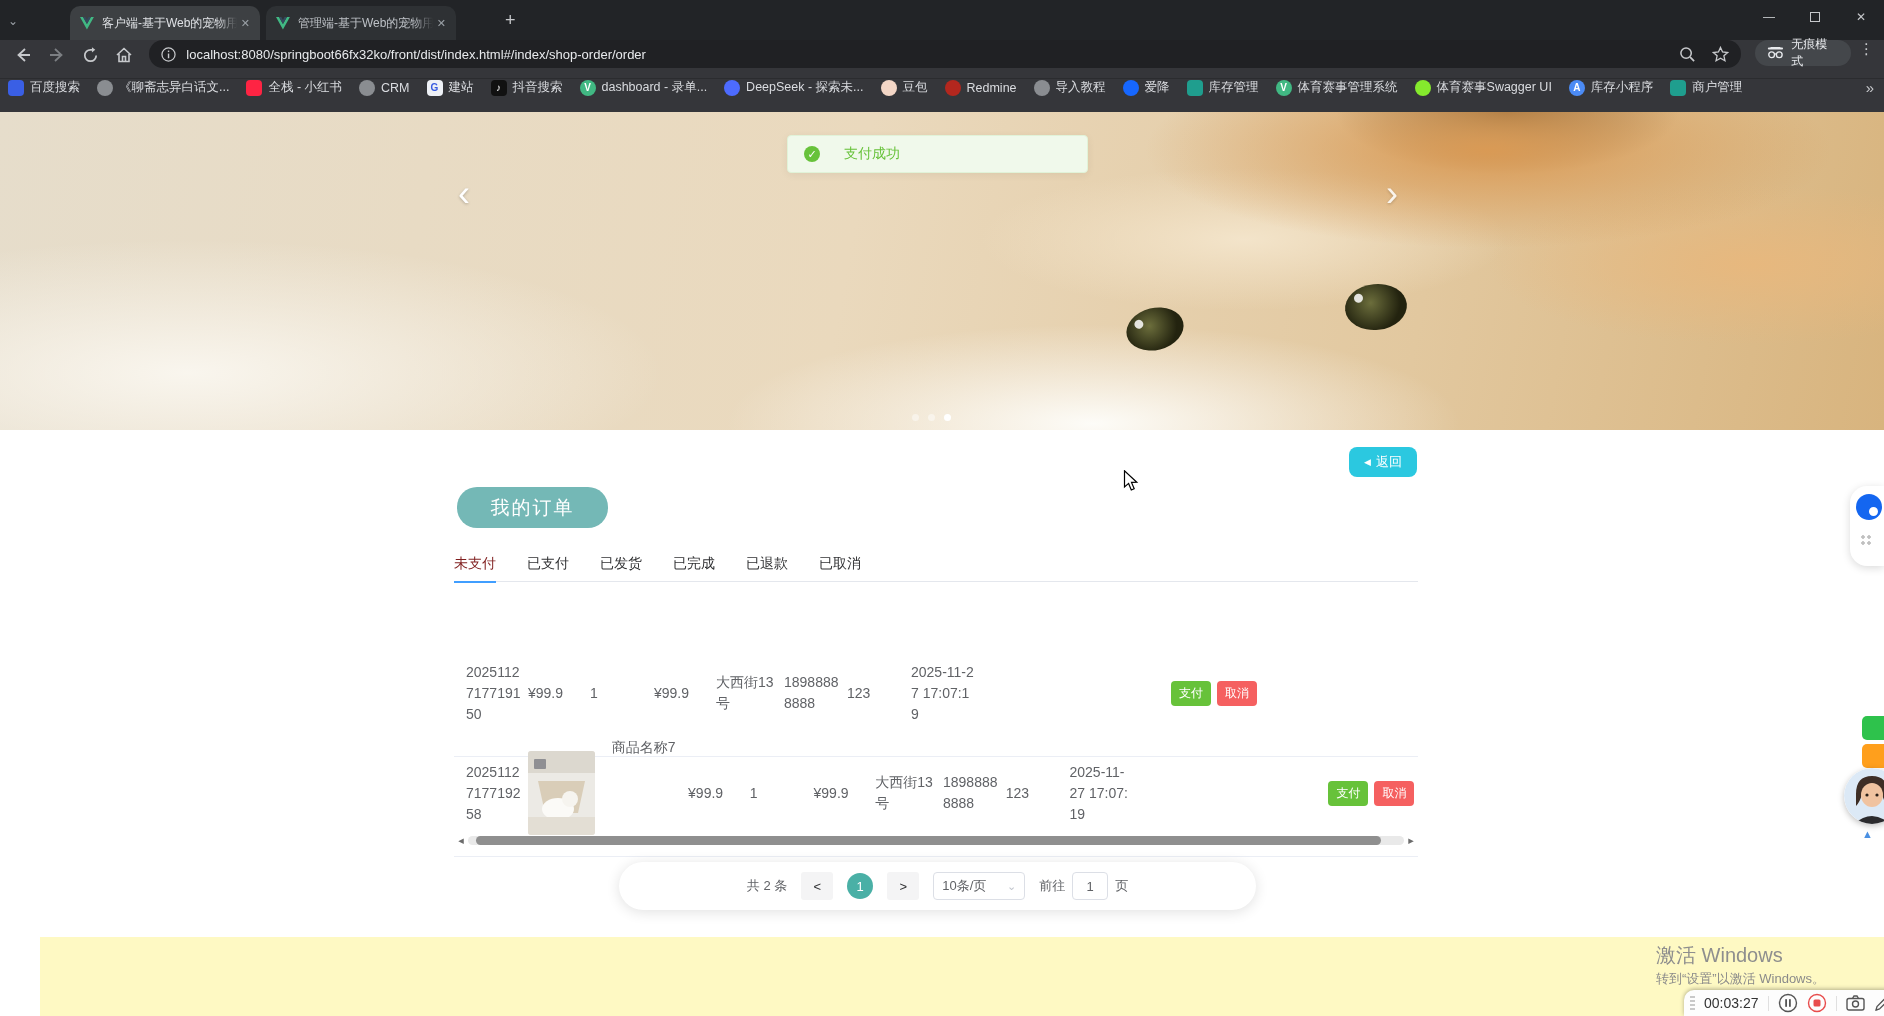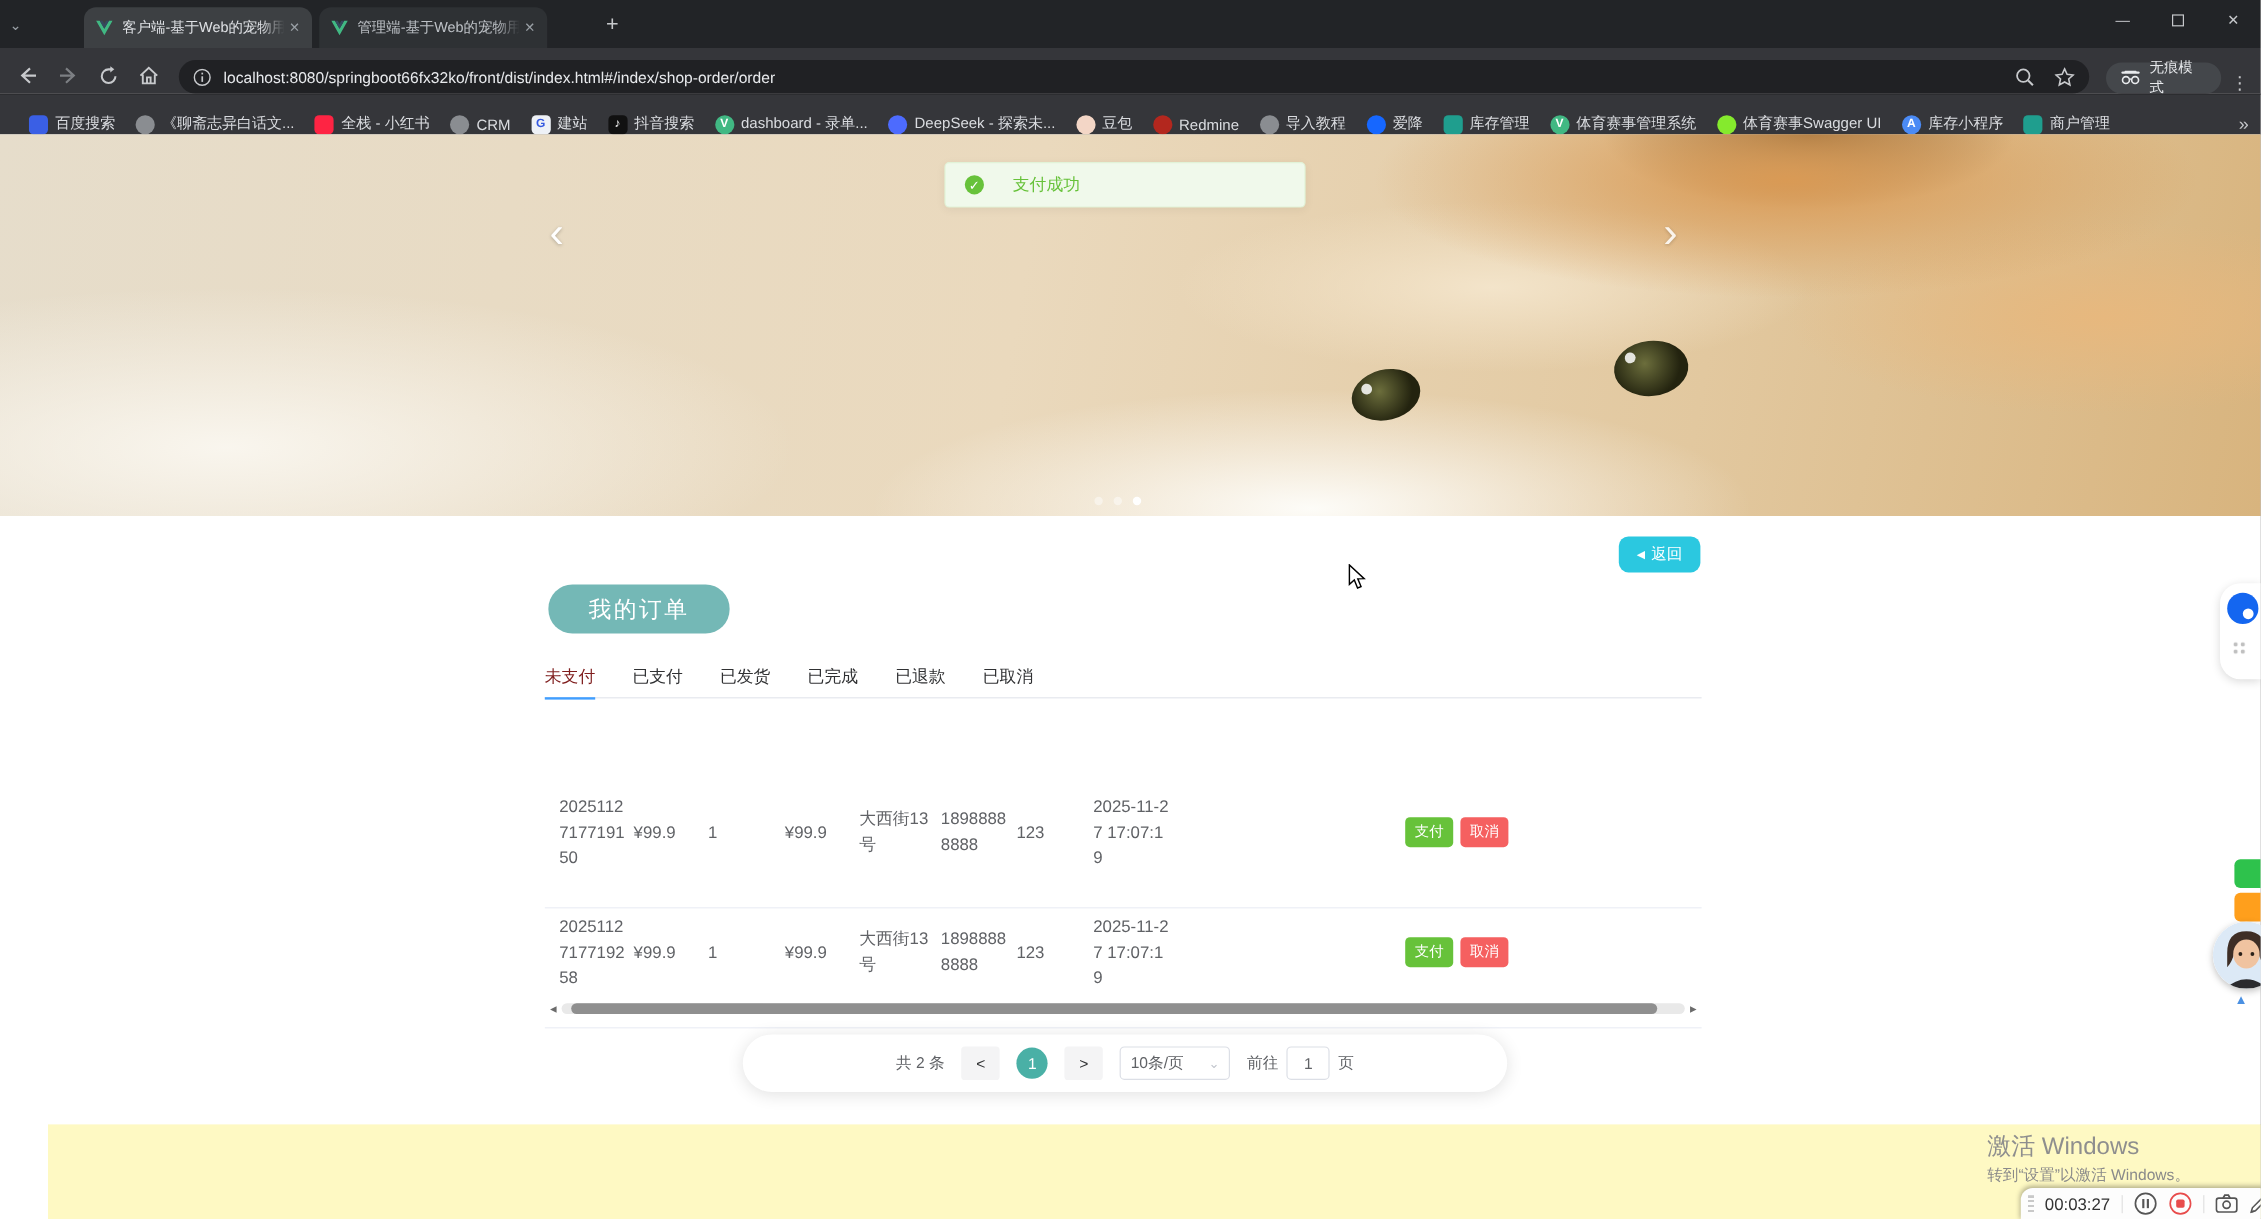--- a/index.html
+++ b/index.html
@@ -15,30 +15,30 @@
   .tab-2 { left:266px; width:190px; background:#2e3134; }
   .tab .title { font-size:12px; color:#dfe1e5; white-space:nowrap; overflow:hidden; width:136px; margin-left:8px;
     -webkit-mask-image:linear-gradient(to right,#000 85%,transparent); mask-image:linear-gradient(to right,#000 85%,transparent); }
   .tab-2 .title { color:#bdc1c6; }
   .tab .close { color:#9aa0a6; font-size:11px; margin-left:4px; cursor:default; }
   .newtab { position:absolute; left:505px; top:10px; color:#c6c8cb; font-size:18px; line-height:20px; }
   .wincontrols { position:absolute; right:0; top:0; height:34px; display:flex; }
   .winbtn { width:46px; height:34px; display:flex; align-items:center; justify-content:center; color:#c6c8cb; font-size:12px; }
   .winbtn .sq { width:10px; height:10px; border:1px solid #c6c8cb; }
 
-  .toolbar { position:absolute; left:0; top:40px; width:100%; height:38px; background:#35363a; display:flex; align-items:flex-end; }
+  .toolbar { position:absolute; left:0; top:40px; width:100%; height:38px; background:#35363a; display:flex; align-items:flex-start; }
   .navicon { width:34px; height:30px; display:flex; align-items:center; justify-content:center; }
   .navicon svg { display:block; }
   .urlbar { margin-left:8px; width:1600px; height:28px; background:#202124; border-radius:14px; display:flex; align-items:center; padding:0 12px; }
   .urltext { color:#e8eaed; font-size:13px; margin-left:10px; flex:1; white-space:nowrap; }
   .incog-badge { margin-left:14px; height:26px; background:#44474b; border-radius:13px; display:flex; align-items:center; padding:0 12px; color:#e8eaed; font-size:12px; }
   .incog-badge svg { margin-right:7px; }
   .menu-dots { margin:0 10px 0 8px; color:#c6c8cb; font-size:15px; }
 
-  .bookmarksbar { position:absolute; left:0; top:78px; width:100%; height:34px; background:#35363a; border-top:1px solid #2b2c2f; display:flex; align-items:flex-end; padding:0 24px; }
+  .bookmarksbar { position:absolute; left:0; top:78px; width:100%; height:34px; background:#35363a; border-top:1px solid #2b2c2f; display:flex; align-items:flex-start; padding:0 8px; }
   .bm { display:flex; align-items:center; margin-right:17px; flex:0 0 auto; }
   .bm-ic { width:16px; height:16px; display:flex; align-items:center; justify-content:center; font-size:10px; font-weight:bold; color:#fff; flex:0 0 auto; }
   .bm-lb { color:#dadce0; font-size:12.5px; margin-left:6px; white-space:nowrap; }
   .bm-more { position:absolute; right:10px; color:#c6c8cb; font-size:15px; }
 
   
   .carousel { position:absolute; left:0; top:112px; width:1884px; height:318px; overflow:hidden;
     background:
       radial-gradient(36% 60% at 10% 82%, rgba(250,247,240,.95), rgba(250,247,240,0) 70%),
       radial-gradient(30% 48% at 58% 98%, #fdfcf8 0%, rgba(253,252,248,0) 65%),
@@ -333,20 +333,32 @@
       <span class="td col-return"></span>
       <span class="td col-reply"></span>
       <span class="col-act">
         <button class="mini-btn btn-pay">支付</button>
         <button class="mini-btn btn-cancel">取消</button>
       </span>
     </div>
 
     <div class="trow row-2">
       <span class="td col-order">2025112717719258</span>
+      <span class="col-prod">
+        <svg class="thumb" viewBox="0 0 67 84">
+          <rect width="67" height="84" fill="#eceae5"></rect>
+            <rect width="67" height="22" fill="#dcd8cf"></rect>
+          <rect x="6" y="8" width="12" height="10" rx="1" fill="#8f8f93"></rect>
+          <path d="M10 30 H57 L50 62 H17 Z" fill="#d9cdb8"></path>
+          <ellipse cx="30" cy="58" rx="16" ry="11" fill="#fbfaf7"></ellipse>
+            <circle cx="42" cy="48" r="8" fill="#f6f4ef"></circle>
+          <rect y="66" width="67" height="18" fill="#e3ded4"></rect>
+        </svg>
+        <span class="prod-name">商品名称7</span>
+      </span>
       <span class="td col-price">¥99.9</span>
       <span class="td col-qty">1</span>
       <span class="td col-total">¥99.9</span>
       <span class="td col-addr">大西街13号</span>
       <span class="td col-phone">18988888888</span>
       <span class="td col-cons">123</span>
       <span class="td col-time">2025-11-27 17:07:19</span>
       <span class="td col-remark"></span>
       <span class="td col-return"></span>
       <span class="td col-reply"></span>

